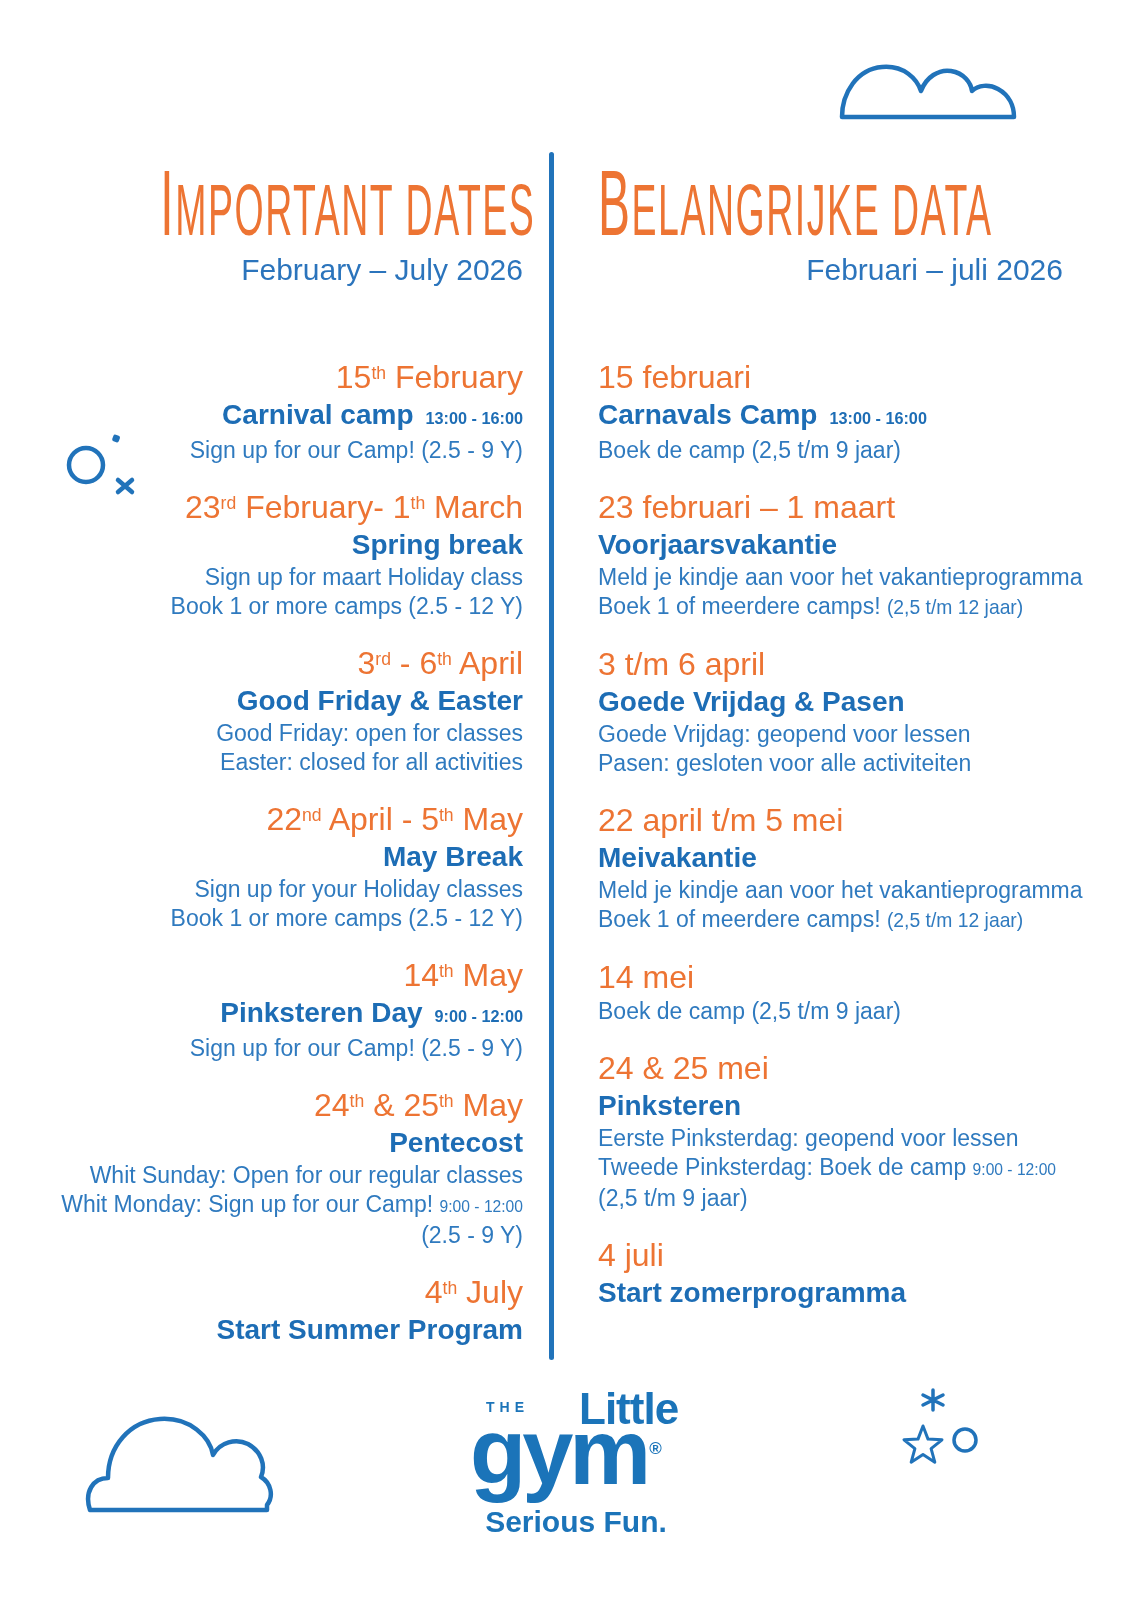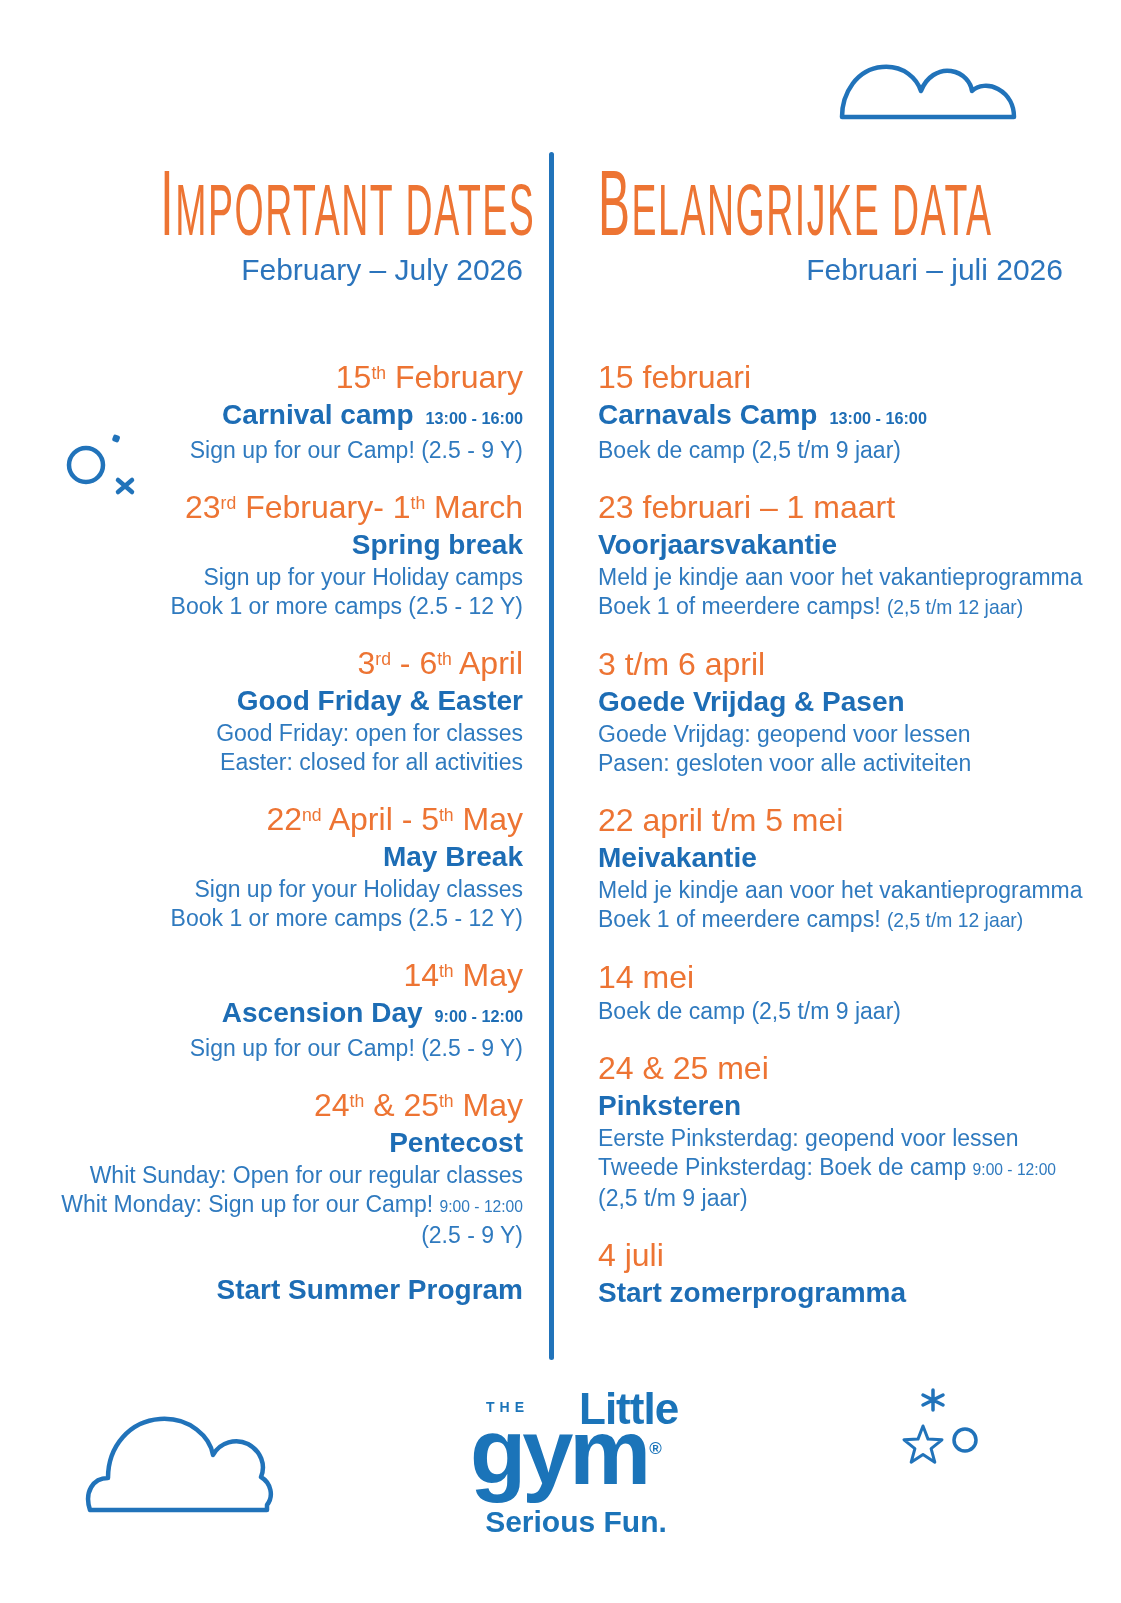--- a/index.html
+++ b/index.html
@@ -82,53 +82,54 @@
 
         <section class="entry">
           <div class="edate"><span>15</span><sup>th</sup><span> February</span></div>
           <div class="etitle"><span>Carnival camp</span><span class="etime">13:00 - 16:00</span></div>
           <div class="eline"><span>Sign up for our Camp! (2.5 - 9 Y)</span></div>
         </section>
 
         <section class="entry">
           <div class="edate"><span>23</span><sup>rd</sup><span> February- 1</span><sup>th</sup><span> March</span></div>
           <div class="etitle"><span>Spring break</span></div>
-          <div class="eline"><span>Sign up for your Holiday camps</span></div>
+          <div class="eline"><span>Sign up for maart Holiday class</span></div>
           <div class="eline"><span>Book 1 or more camps (2.5 - 12 Y)</span></div>
         </section>
 
         <section class="entry">
           <div class="edate"><span>3</span><sup>rd</sup><span> - 6</span><sup>th</sup><span> April</span></div>
           <div class="etitle"><span>Good Friday &amp; Easter</span></div>
           <div class="eline"><span>Good Friday: open for classes</span></div>
           <div class="eline"><span>Easter: closed for all activities</span></div>
         </section>
 
         <section class="entry">
           <div class="edate"><span>22</span><sup>nd</sup><span> April - 5</span><sup>th</sup><span> May</span></div>
           <div class="etitle"><span>May Break</span></div>
           <div class="eline"><span>Sign up for your Holiday classes</span></div>
           <div class="eline"><span>Book 1 or more camps (2.5 - 12 Y)</span></div>
         </section>
 
         <section class="entry">
           <div class="edate"><span>14</span><sup>th</sup><span> May</span></div>
-          <div class="etitle"><span>Ascension Day</span><span class="etime">9:00 - 12:00</span></div>
+          <div class="etitle"><span>Pinksteren Day</span><span class="etime">9:00 - 12:00</span></div>
           <div class="eline"><span>Sign up for our Camp! (2.5 - 9 Y)</span></div>
         </section>
 
         <section class="entry">
           <div class="edate"><span>24</span><sup>th</sup><span> &amp; 25</span><sup>th</sup><span> May</span></div>
           <div class="etitle"><span>Pentecost</span></div>
           <div class="eline"><span>Whit Sunday: Open for our regular classes</span></div>
           <div class="eline"><span>Whit Monday: Sign up for our Camp! </span><span class="seg-time">9:00 - 12:00</span></div>
           <div class="eline"><span>(2.5 - 9 Y)</span></div>
         </section>
 
         <section class="entry">
+          <div class="edate"><span>4</span><sup>th</sup><span> July</span></div>
           <div class="etitle"><span>Start Summer Program</span></div>
         </section>
 
       </div>
     </div>
 
     <div class="divider"></div>
 
     <div class="col col-right">
       <div class="col-title">BELANGRIJKE DATA</div>

